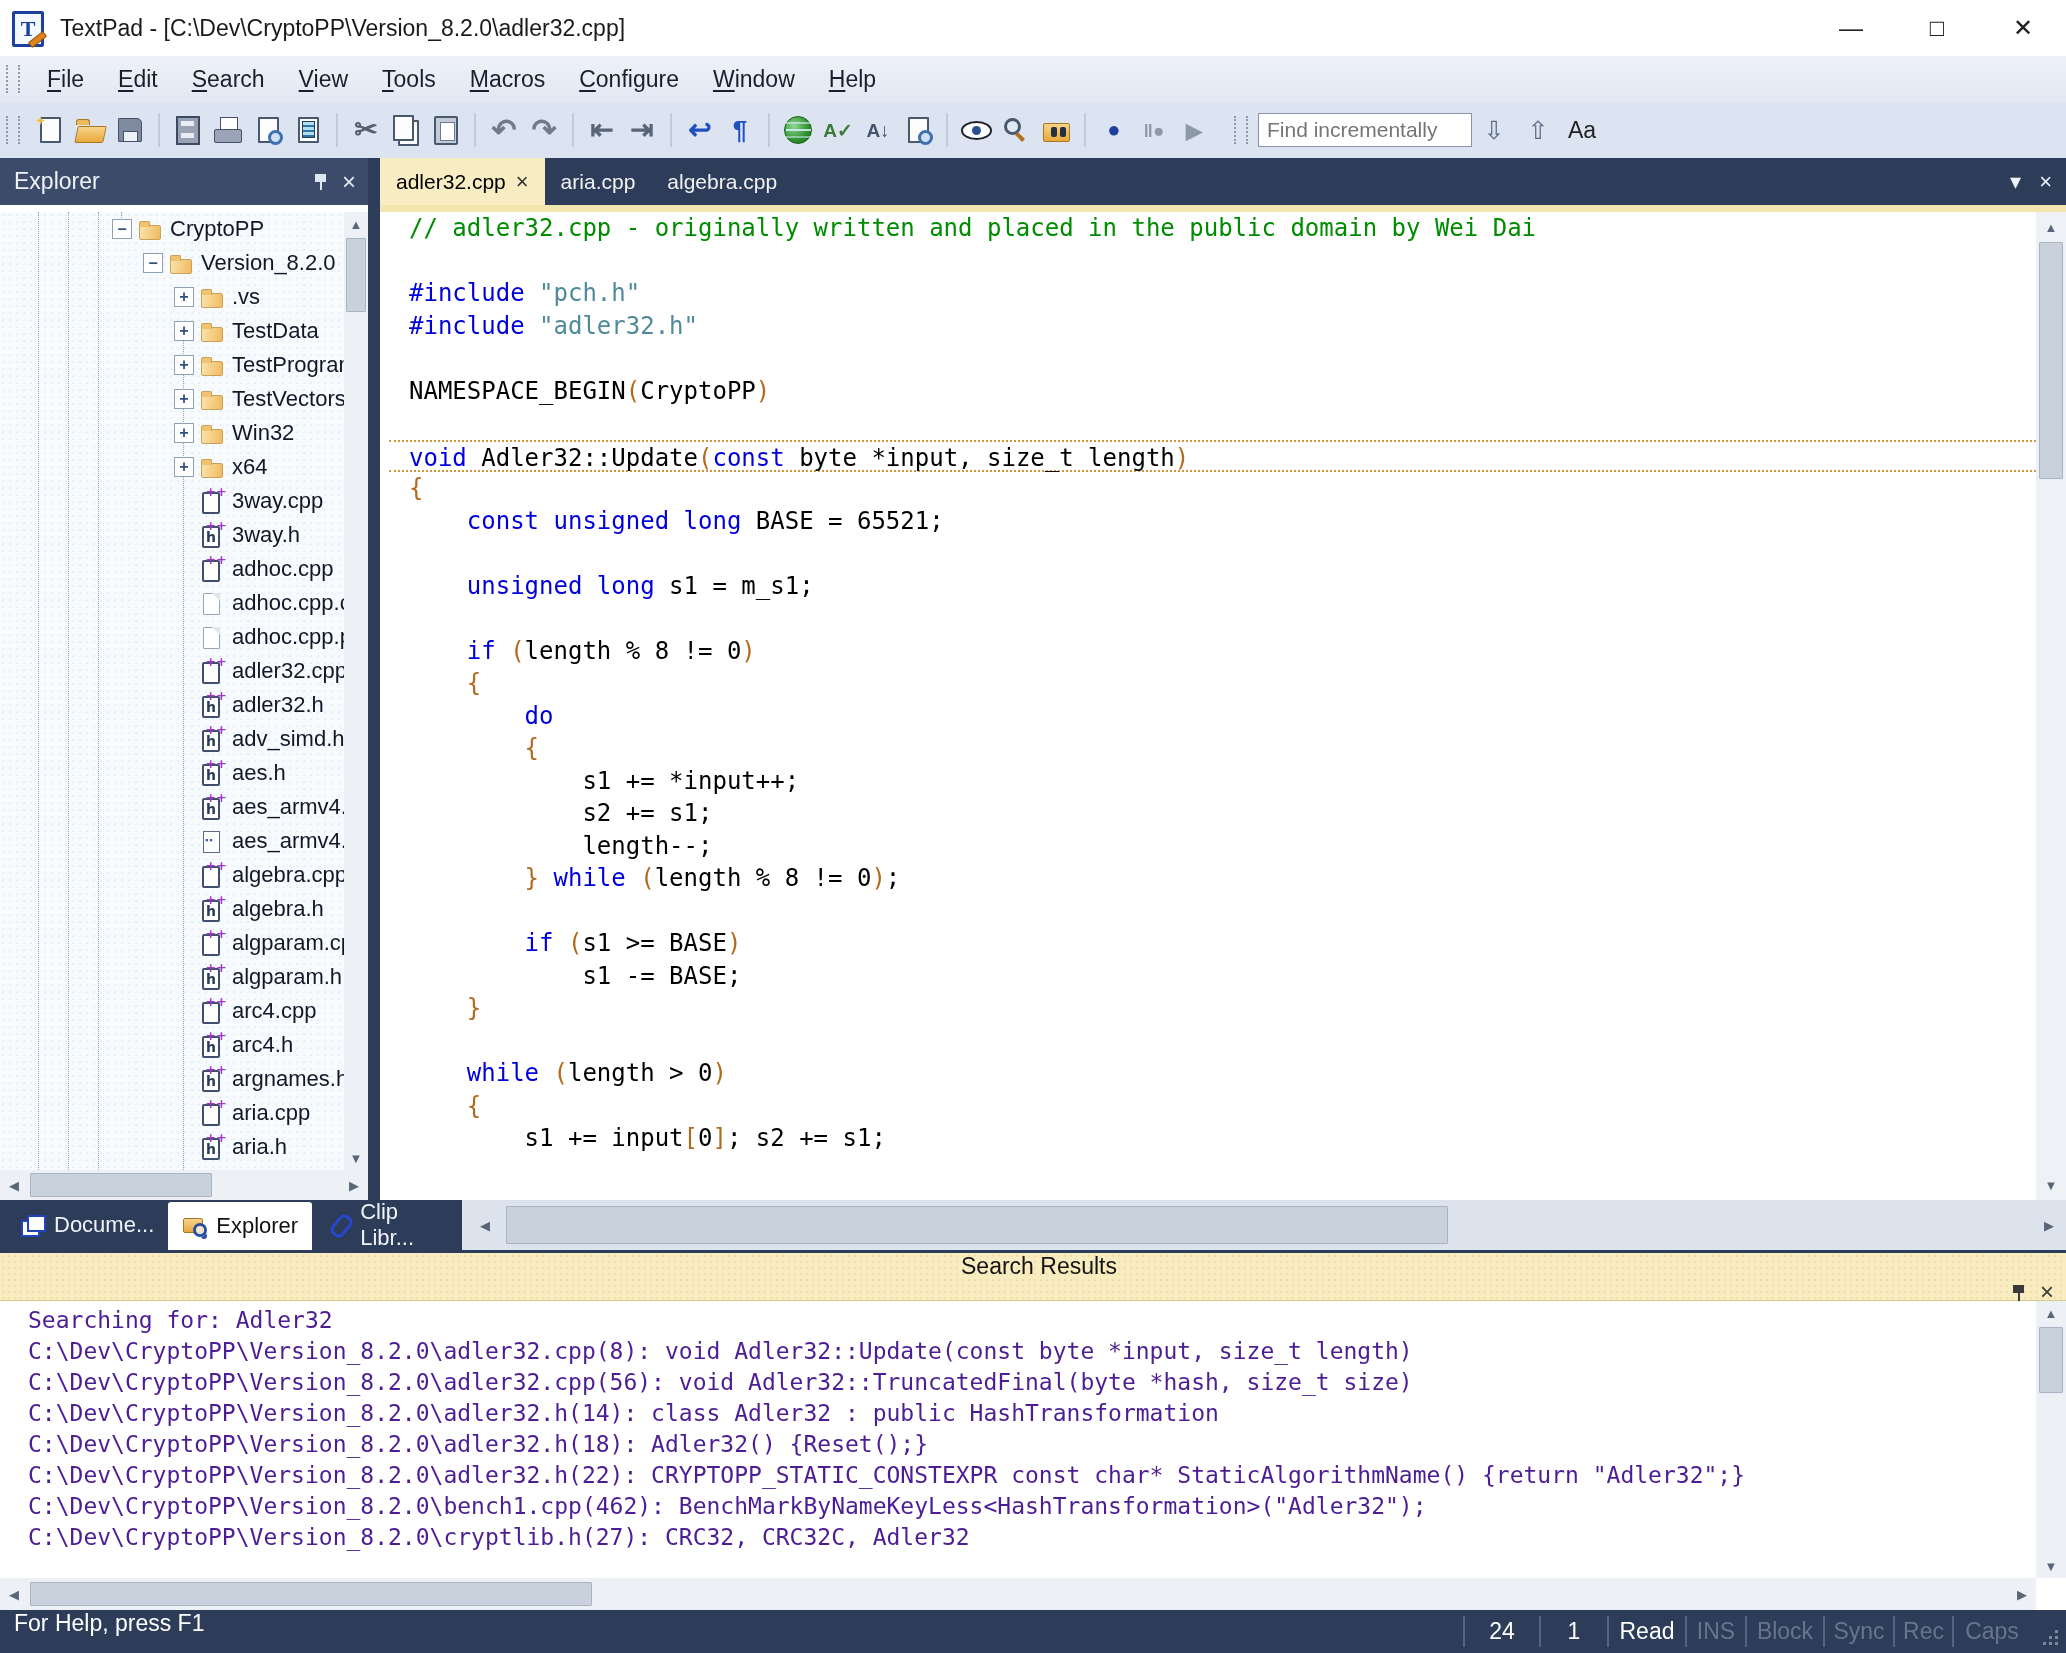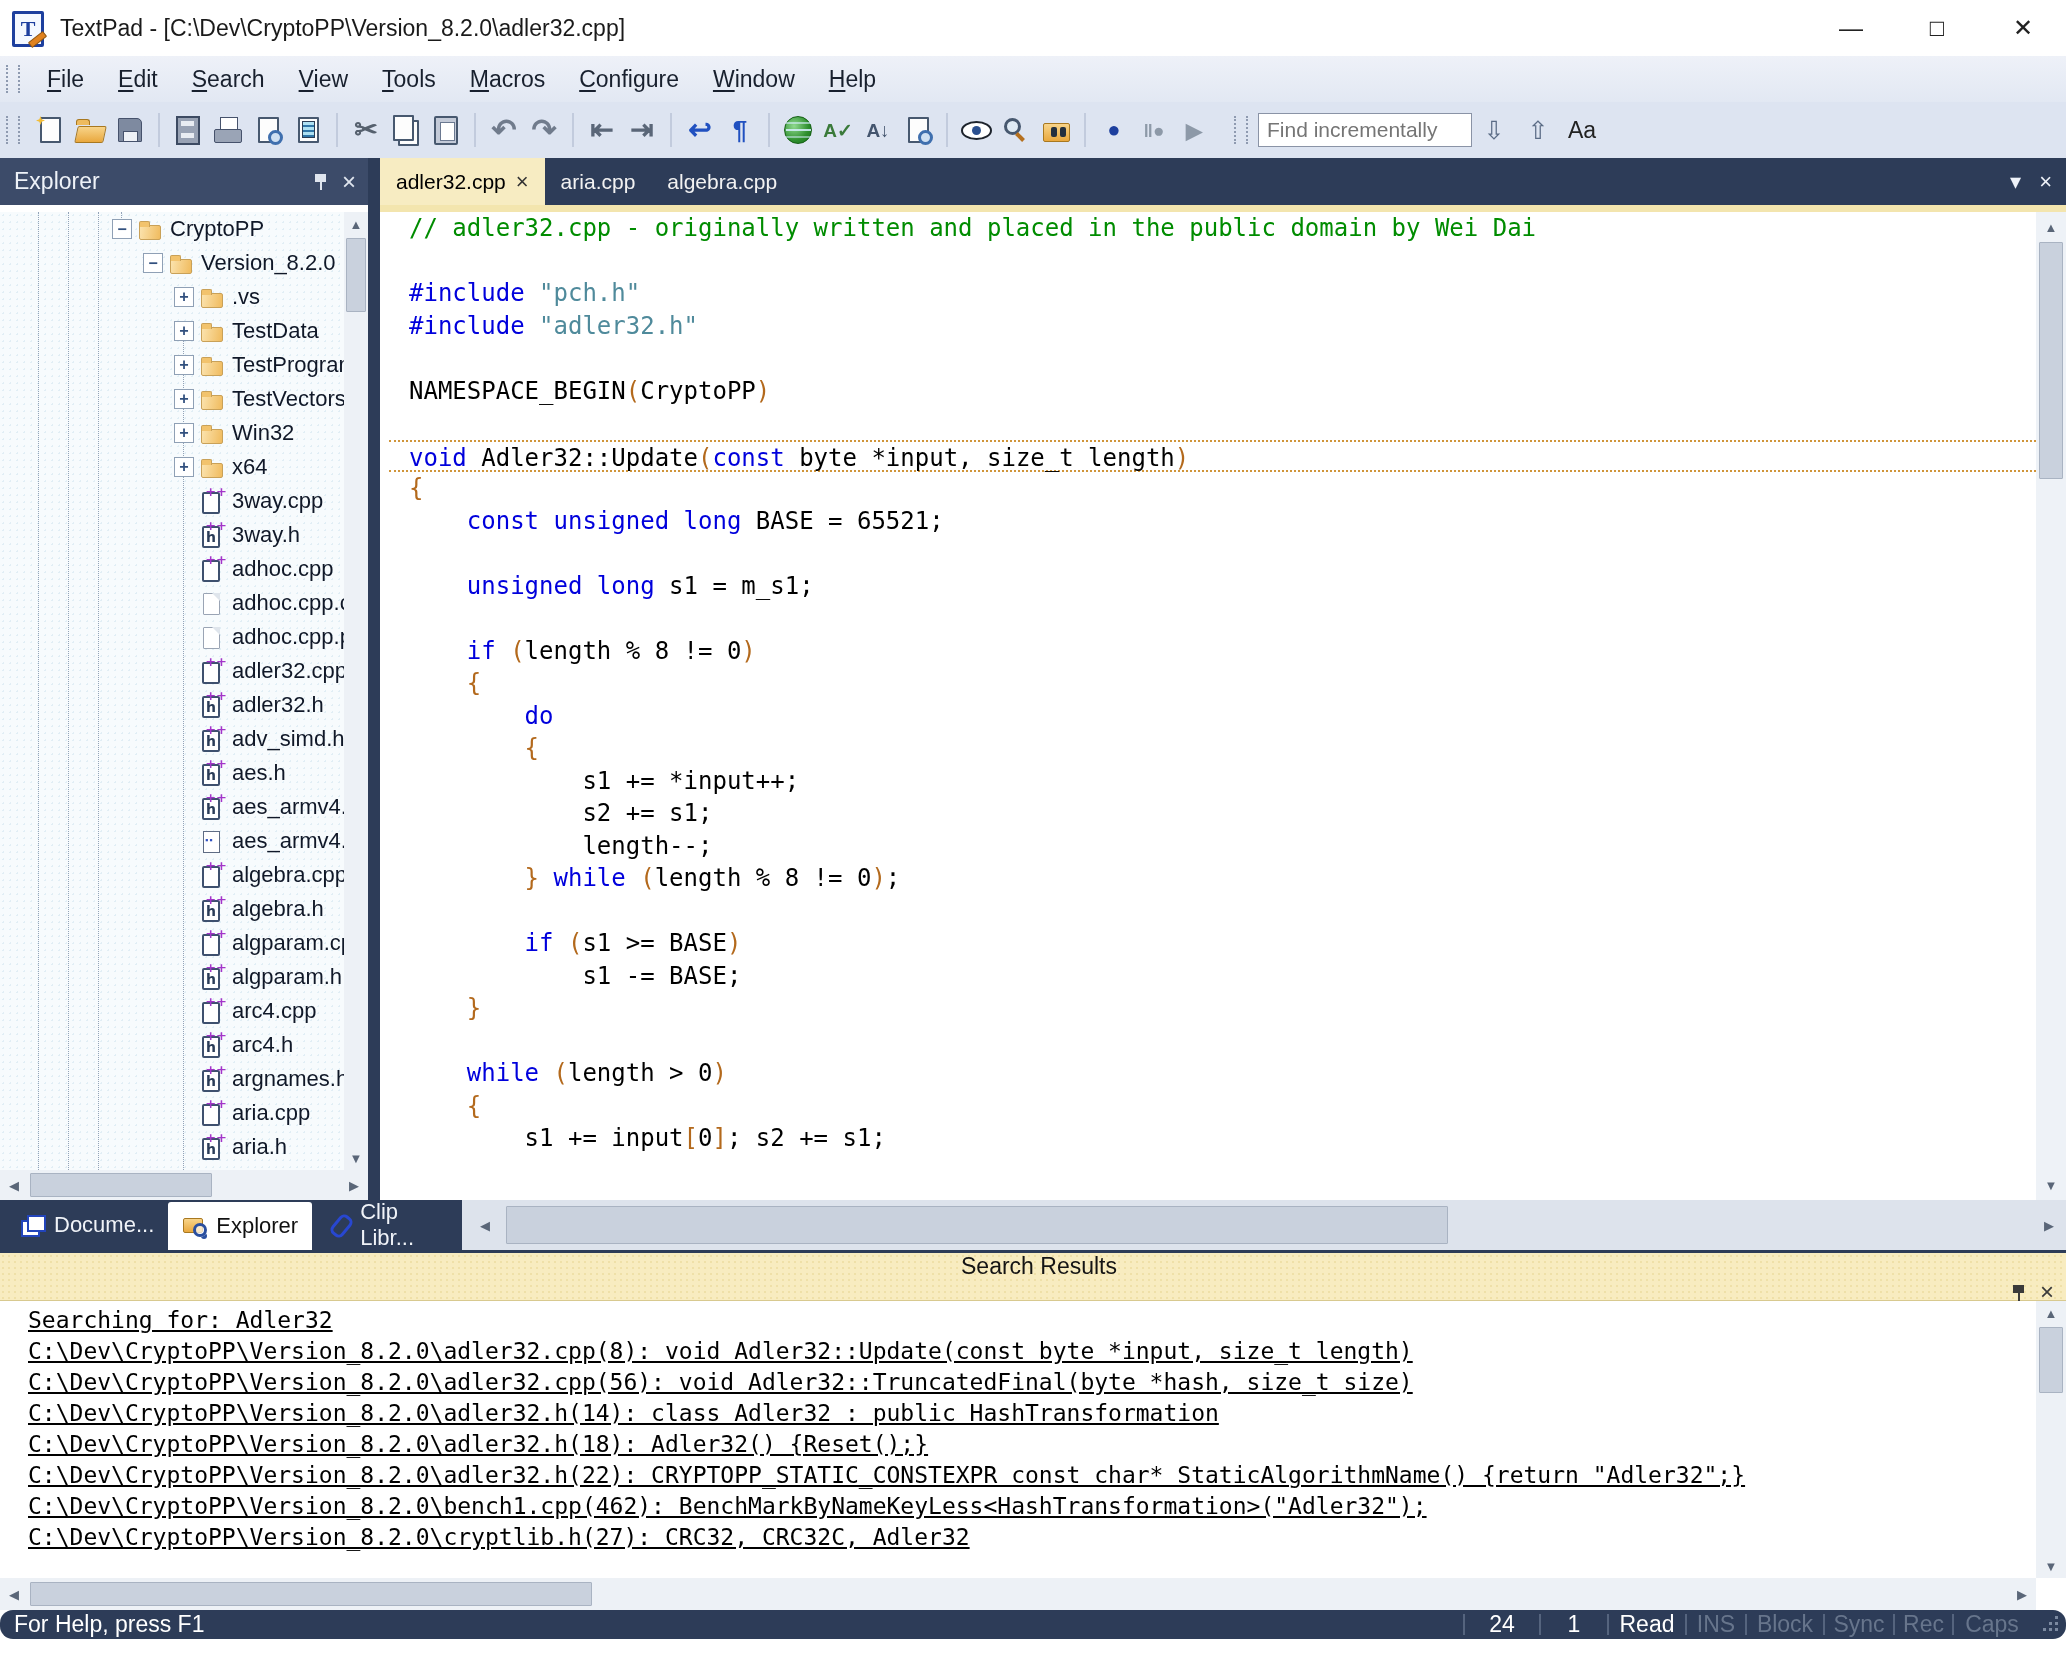--- a/index.html
+++ b/index.html
@@ -146,26 +146,26 @@
       border-radius:6px;transform:rotate(40deg);}
   .dock-scroll{position:absolute;left:462px;top:0;right:0;height:50px;background:#dde3ec;}
   
   .results{position:absolute;left:0;top:1250px;width:2066px;height:360px;background:#fff;border-top:3px solid #2d3c58;box-sizing:border-box;}
   .res-header{position:absolute;left:0;top:0;right:0;height:47px;background:#f8ecc0;display:flex;align-items:center;
       border-bottom:1px solid #d8c98f;background-image:radial-gradient(#efe0a8 1px,transparent 1px);background-size:6px 6px;flex-direction:column;}
   .res-header .ttl{font-size:23px;color:#141414;margin-left:12px;}
   .res-header .hd-icons{color:#3a3a3a;}
   .res-body{position:absolute;left:0;top:48px;right:30px;bottom:32px;overflow:hidden;
       font-family:"DejaVu Sans Mono","Liberation Mono",monospace;font-size:23px;padding-left:28px;padding-top:4px;}
-  .rline{height:31px;line-height:31px;white-space:nowrap;color:#000000;text-decoration:underline;}
+  .rline{height:31px;line-height:31px;white-space:nowrap;color:#4c1d95;}
   .res-vscroll{right:0;top:48px;width:30px;bottom:32px;}
   .res-hscroll{left:0;bottom:0;height:32px;right:30px;}
   
-  .statusbar{position:absolute;left:0;top:1610px;width:2066px;height:29px;background:#2d3c58;color:#fff;
-      display:flex;align-items:center;font-size:23px;border-radius:13px;}
+  .statusbar{position:absolute;left:0;top:1610px;width:2066px;height:43px;background:#2d3c58;color:#fff;
+      display:flex;font-size:23px;}
   .status-help{margin-left:14px;}
   .status-cells{margin-left:auto;display:flex;align-items:center;height:100%;}
   .scell{height:70%;display:flex;align-items:center;justify-content:center;border-left:2px solid #55647e;}
   .scell.dim{color:#67758c;}
   .sgrip{width:36px;height:100%;position:relative;}
   .sgrip::before{content:"";position:absolute;right:8px;bottom:8px;width:3px;height:3px;background:#7b89a0;
       box-shadow:-6px 0 #7b89a0,-12px 0 #7b89a0,0 -6px #7b89a0,-6px -6px #7b89a0,0 -12px #7b89a0;}
 </style>
 </head>
 <body>

